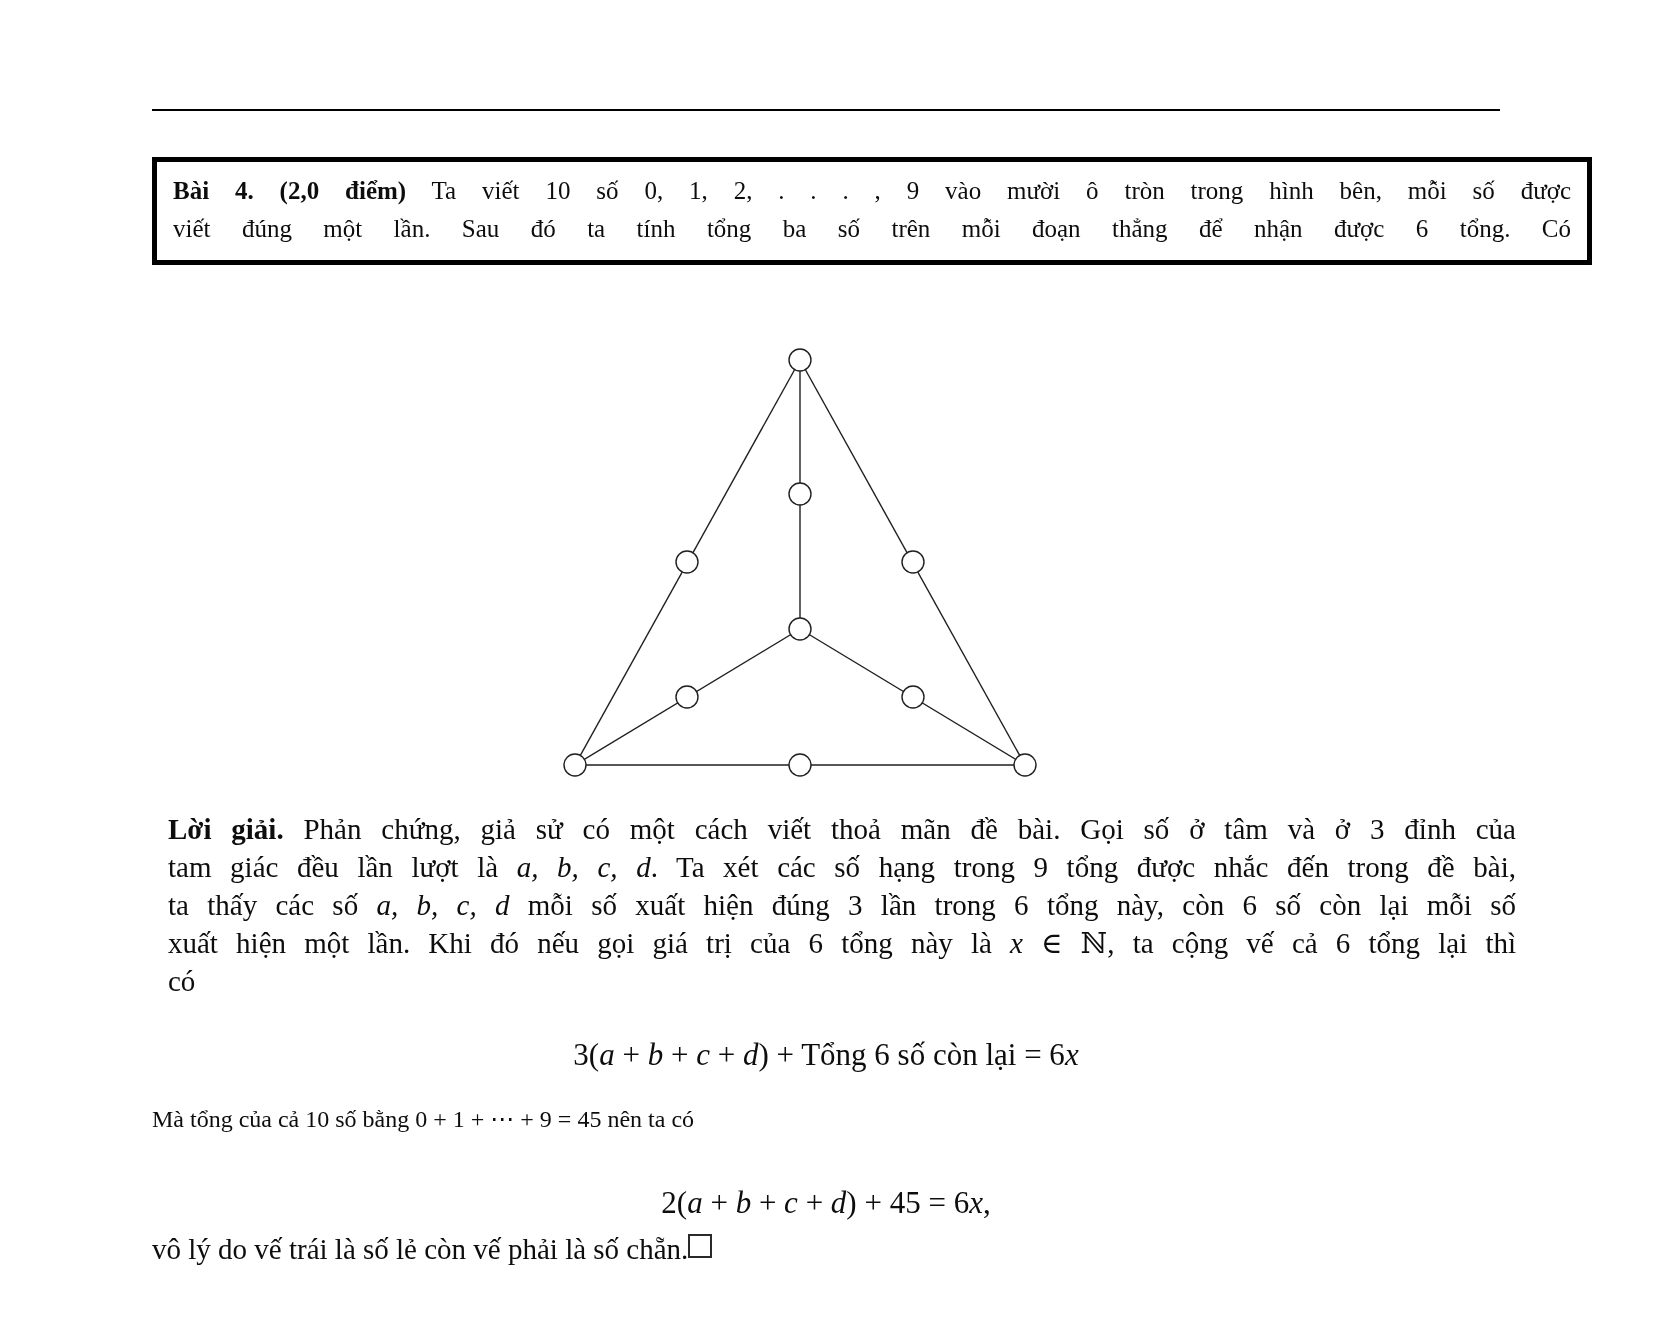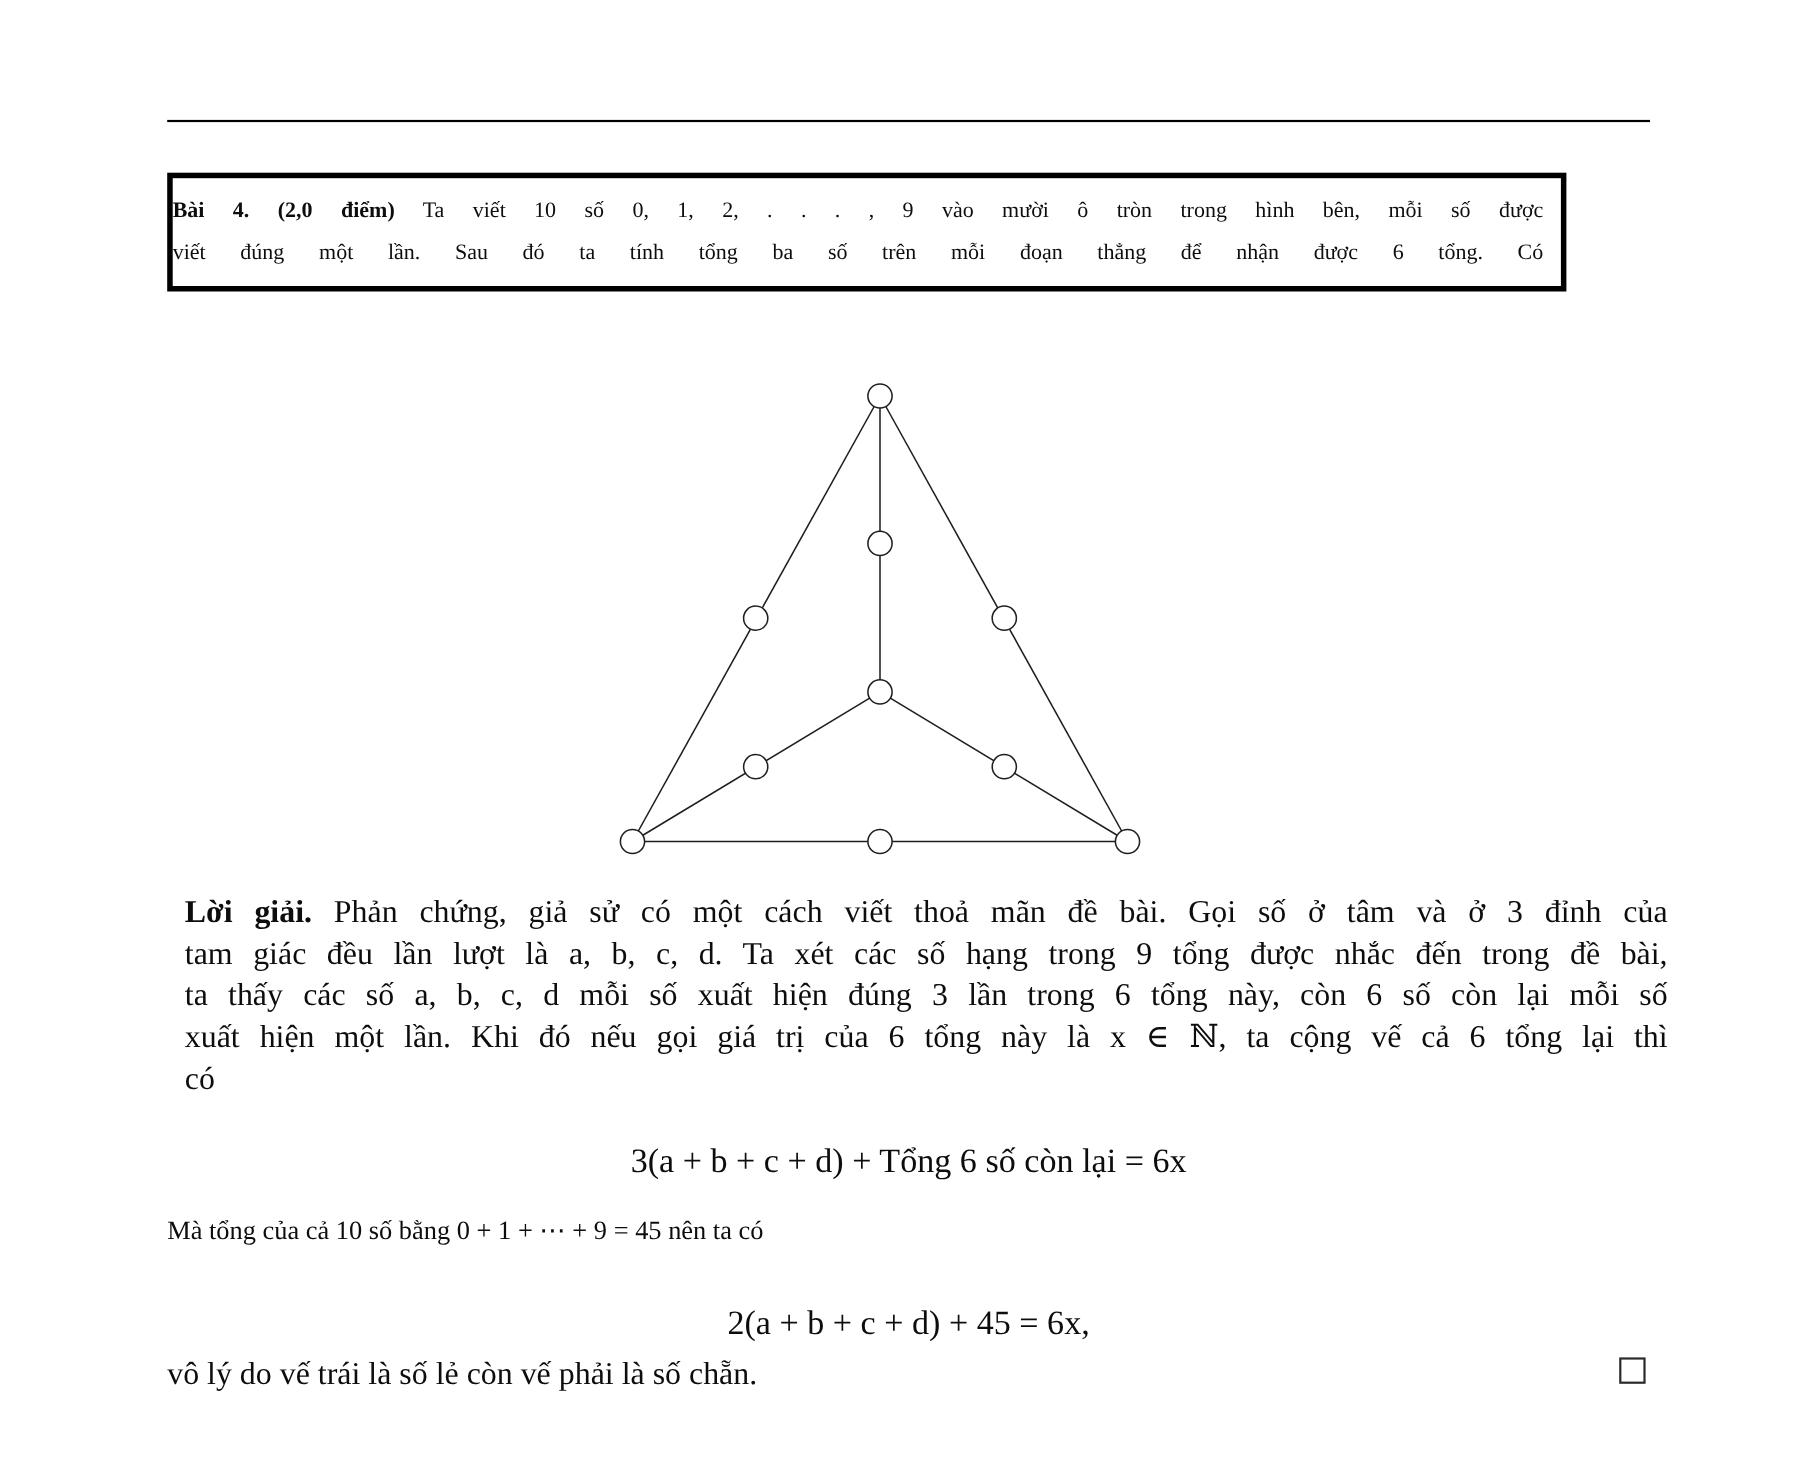--- a/index.html
+++ b/index.html
@@ -2,40 +2,40 @@
 <html><head>
 <meta charset="utf-8">
 <style>
   html,body { margin:0; padding:0; background:#ffffff; }
   .page {
     position:relative; width:1654px; height:1325px; overflow:hidden;
     background:#ffffff; color:#0d0d0d;
     font-family:"Liberation Serif","DejaVu Serif",serif;
   }
   .bf { font-weight:bold; }
-  .it { }
+  .it { font-style:italic; }
 
   
   .header {
     position:absolute; top:50px; left:152px; width:1348px;
     text-align:right; font-style:italic; font-size:38px; line-height:52px;
     white-space:nowrap;
   }
   .header .num { margin-right:38px; }
   .header-rule {
     position:absolute; top:109px; left:152px; width:1348px; height:2px;
     background:#000;
   }
 
   
   .problem-box {
-    position:absolute; top:157px; left:152px; width:1272px;
+    position:absolute; top:157px; left:152px; width:1440px;
     box-sizing:border-box; border:5px solid #000;
-    padding:10px 16px 12px 0;
-    font-size:20px; line-height:38px;
+    padding:10px 16px 12px 16px;
+    font-size:25px; line-height:38px;
   }
   .jline {
     text-align:justify; text-align-last:justify;
     white-space:nowrap; overflow:visible;
   }
   .jline.last { text-align-last:left; }
 
   
   .figure { position:absolute; left:460px; top:330px; width:680px; height:470px; }
   .figure line   { stroke:#1f1f1f; stroke-width:1.4; }
@@ -52,21 +52,21 @@
   }
   .eq1 { top:1014px; }
   .eq2 { top:1162px; }
   .para2 {
     position:absolute; top:1100px; left:152px; width:1348px;
     font-size:24px; line-height:38px; white-space:nowrap;
   }
   .para3 {
     position:absolute; top:1230px; left:152px; width:1348px;
     font-size:29px; line-height:38px;
-    display:flex; justify-content:space-between; align-items:flex-start;
+    display:flex; justify-content:flex-start; align-items:flex-start;
   }
   .qed {
     display:inline-block; width:20px; height:20px;
     border:2.5px solid #2a2a2a; margin-top:4px; margin-right:4px;
   }
 </style>
 </head>
 <body>
 
 <div class="page">

